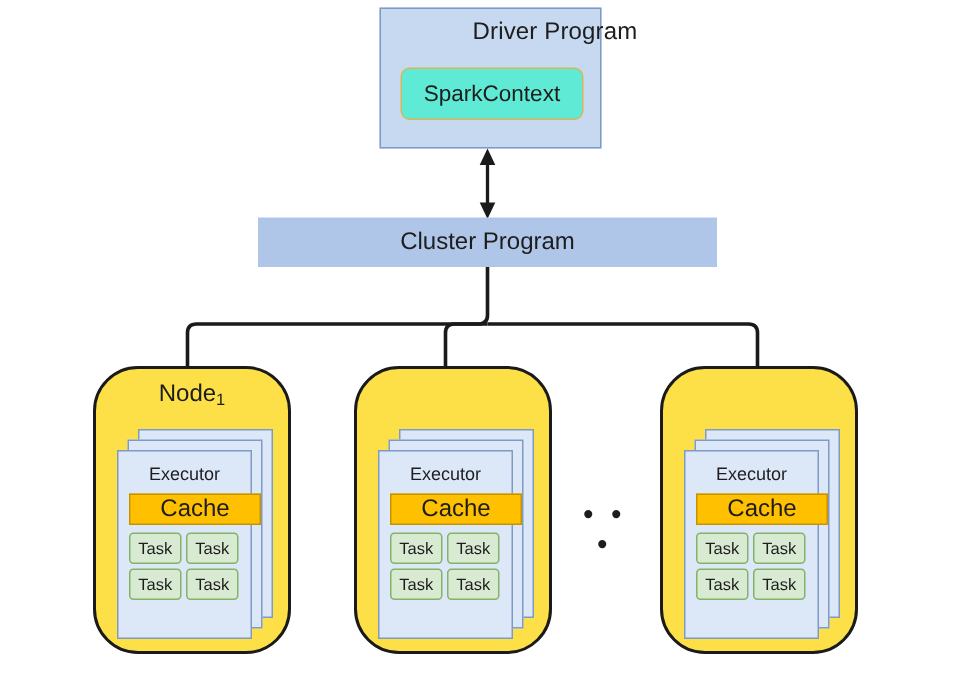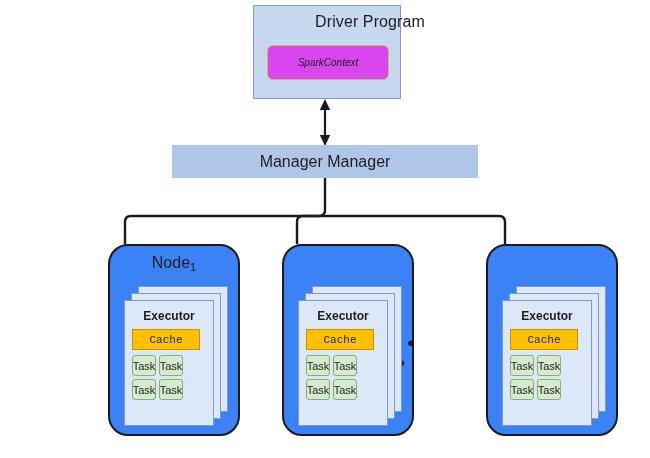--- a/index.html
+++ b/index.html
@@ -51,30 +51,29 @@
     color: #1d1d1d;
     letter-spacing: .1px;
     margin-left: 43px;
   }
   .sparkcontext-box {
     position: absolute;
     left: 13px;
     top: 39px;
     width: 122px;
     height: 35px;
-    background: #d946ef;
+    background: #5eead4;
     border: 1px solid #D6B656;
     border-radius: 6px;
     box-sizing: border-box;
     display: flex;
     align-items: center;
     justify-content: center;
-    font-size: 10px;
-    color: #1d1d1d;
-    font-style: italic;
+    font-size: 15px;
+    color: #1d1d1d;
   }
 
   
   .cluster-manager {
     position: absolute;
     left: 172px;
     top: 145px;
     width: 306px;
     height: 33px;
     background: #AFC6E9;
@@ -84,25 +83,24 @@
     font-size: 16px;
     color: #1d1d1d;
   }
 
   
   .node-box {
     position: absolute;
     top: 244px;
     width: 132px;
     height: 192px;
-    background: #3b82f6;
+    background: #fde047;
     border: 2.5px solid #1a1a1a;
-    border-radius: 20px;
-    box-sizing: border-box;
-    margin-left: 46px;
+    border-radius: 30px;
+    box-sizing: border-box;
   }
   .node-label {
     position: absolute;
     left: 0;
     top: 8px;
     width: 100%;
     text-align: center;
     font-size: 16px;
     color: #1d1d1d;
   }
@@ -133,50 +131,49 @@
   .exec-card.layer2 { left: 7px;  top: 7px;  z-index: 2; }
   .exec-card.layer1 { left: 0px;  top: 14px; z-index: 3; }
 
   .exec-title {
     position: absolute;
     left: 0;
     top: 8px;
     width: 100%;
     text-align: center;
     font-size: 12px;
-    font-weight: bold;
+    font-weight: normal;
     color: #1d1d1d;
   }
   .cache-box {
     position: absolute;
     left: 7px;
     top: 28px;
-    width: 68px;
+    width: 88px;
     height: 21px;
     background: #FFC000;
     border: 1px solid #C69200;
     box-sizing: border-box;
     display: flex;
     align-items: center;
     justify-content: center;
-    font-size: 11px;
-    color: #1d1d1d;
-    font-family: Liberation Mono, monospace;
+    font-size: 16px;
+    color: #1d1d1d;
   }
   .task-grid {
     position: absolute;
     left: 7px;
     top: 54px;
     width: 76px;
     display: flex;
     flex-wrap: wrap;
     gap: 3px 3px;
   }
   .task-box {
-    width: 24px;
+    width: 35px;
     height: 21px;
     background: #D9EAD3;
     border: 1px solid #82B366;
     border-radius: 3px;
     box-sizing: border-box;
     display: flex;
     align-items: center;
     justify-content: center;
     font-size: 11px;
     color: #1d1d1d;
@@ -213,21 +210,21 @@
       <path d="M325,216 L303,216 Q297,216 297,222 L297,244"></path>
       <path d="M325,216 L499,216 Q505,216 505,222 L505,244"></path>
     </g>
   </svg>
 
   <div class="driver-box">
     <div class="driver-title">Driver Program</div>
     <div class="sparkcontext-box">SparkContext</div>
   </div>
 
-  <div class="cluster-manager">Manager Manager</div>
+  <div class="cluster-manager">Cluster Program</div>
 
   <div class="node-box" style="left:62px;">
     <div class="node-label"><span>Node</span><sub>1</sub></div>
     <div class="exec-stack">
       <div class="exec-card layer3"></div>
       <div class="exec-card layer2"></div>
       <div class="exec-card layer1">
         <div class="exec-title">Executor</div>
         <div class="cache-box">Cache</div>
         <div class="task-grid">

